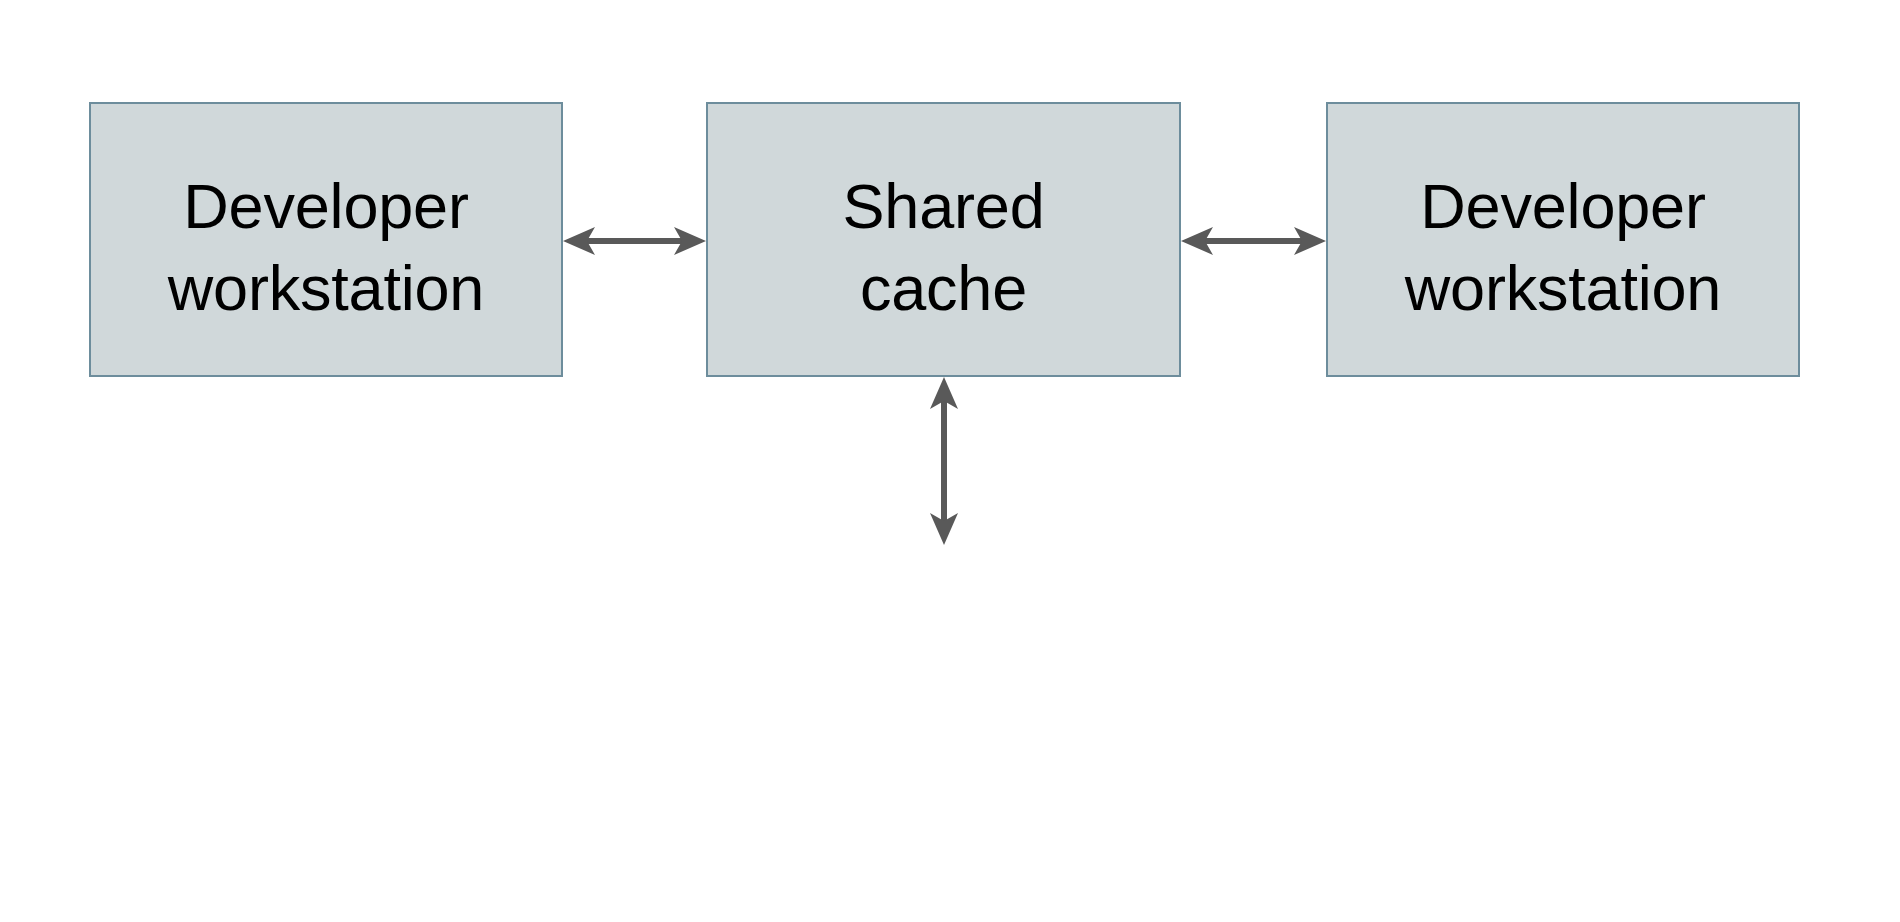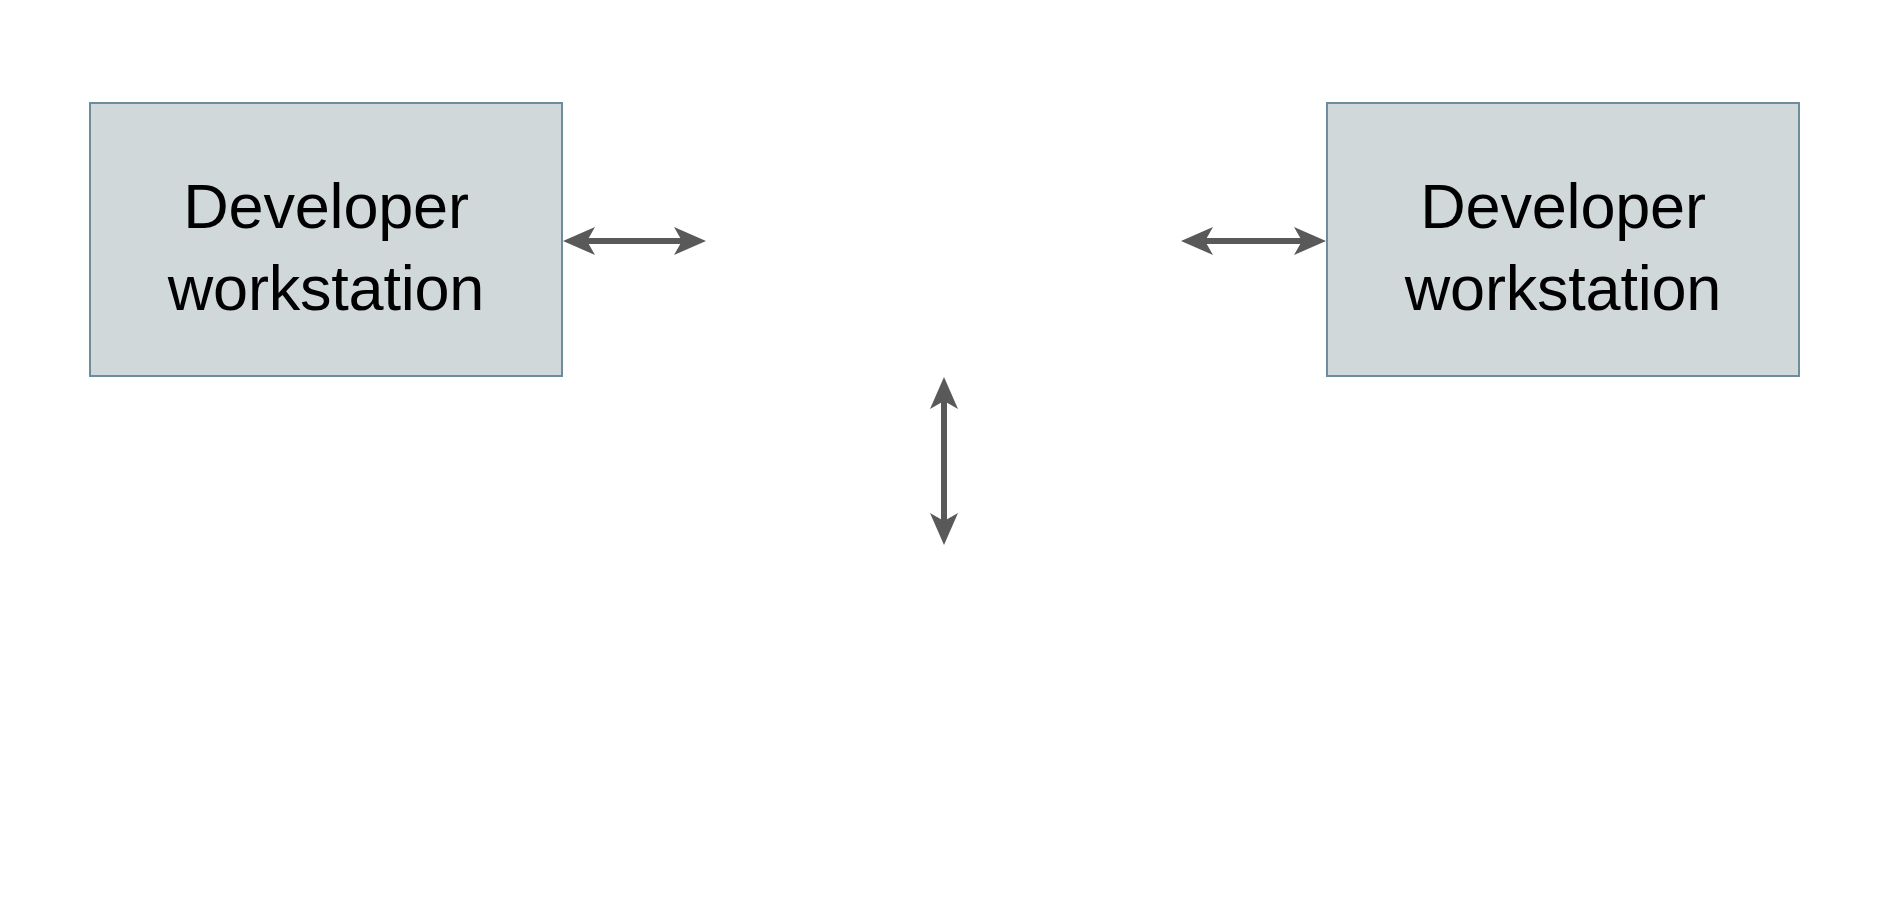--- a/index.html
+++ b/index.html
@@ -56,20 +56,24 @@
 </head>
 <body>
 
 <div id="diagram-canvas">
 
   <div class="node-box" id="node-dev-left">
     <span class="node-label">Developer
 workstation</span>
   </div>
 
+  <div class="node-box" id="node-shared">
+    <span class="node-label">Shared
+cache</span>
+  </div>
 
   <div class="node-box" id="node-dev-right">
     <span class="node-label">Developer
 workstation</span>
   </div>
 
 
   <svg class="connector" id="conn-left-shared" viewBox="0 0 147 56">
     <line x1="22" y1="28" x2="125" y2="28" stroke="#595959" stroke-width="6"></line>
     <path d="M 2 28 L 34 14 L 26 28 L 34 42 Z" fill="#595959"></path>

